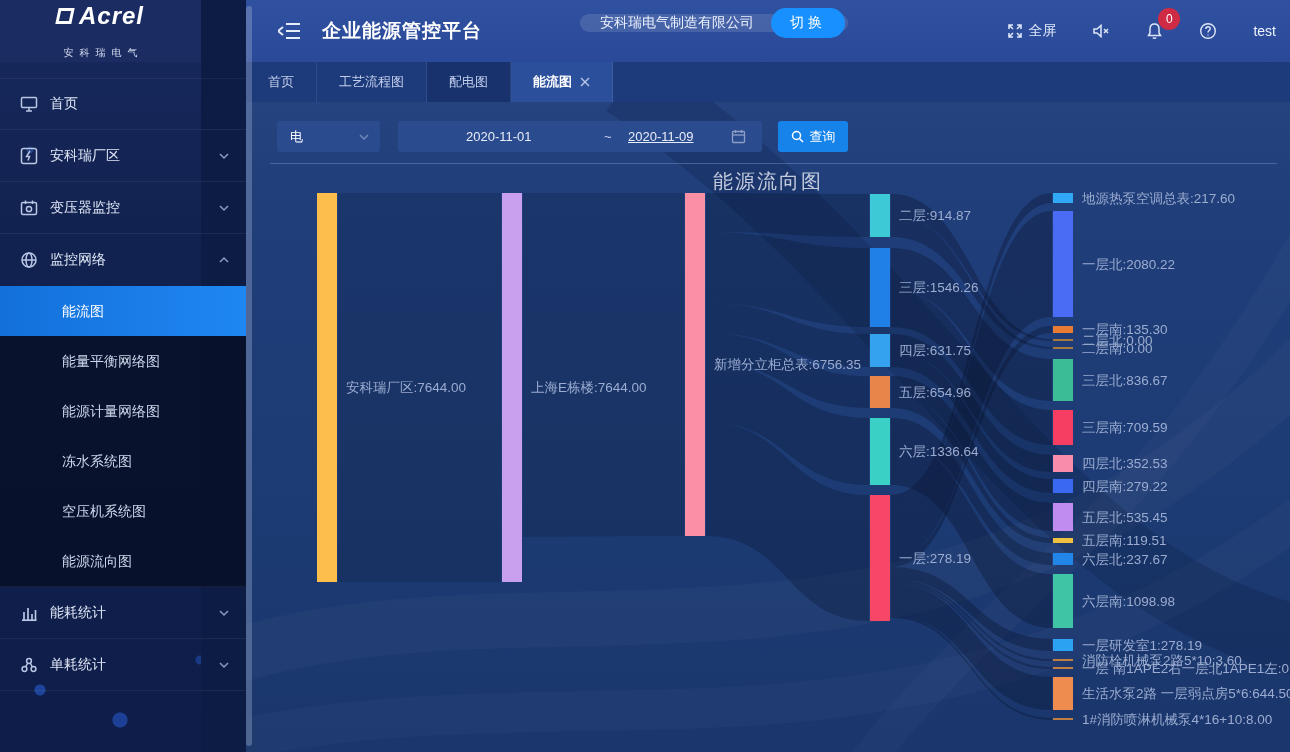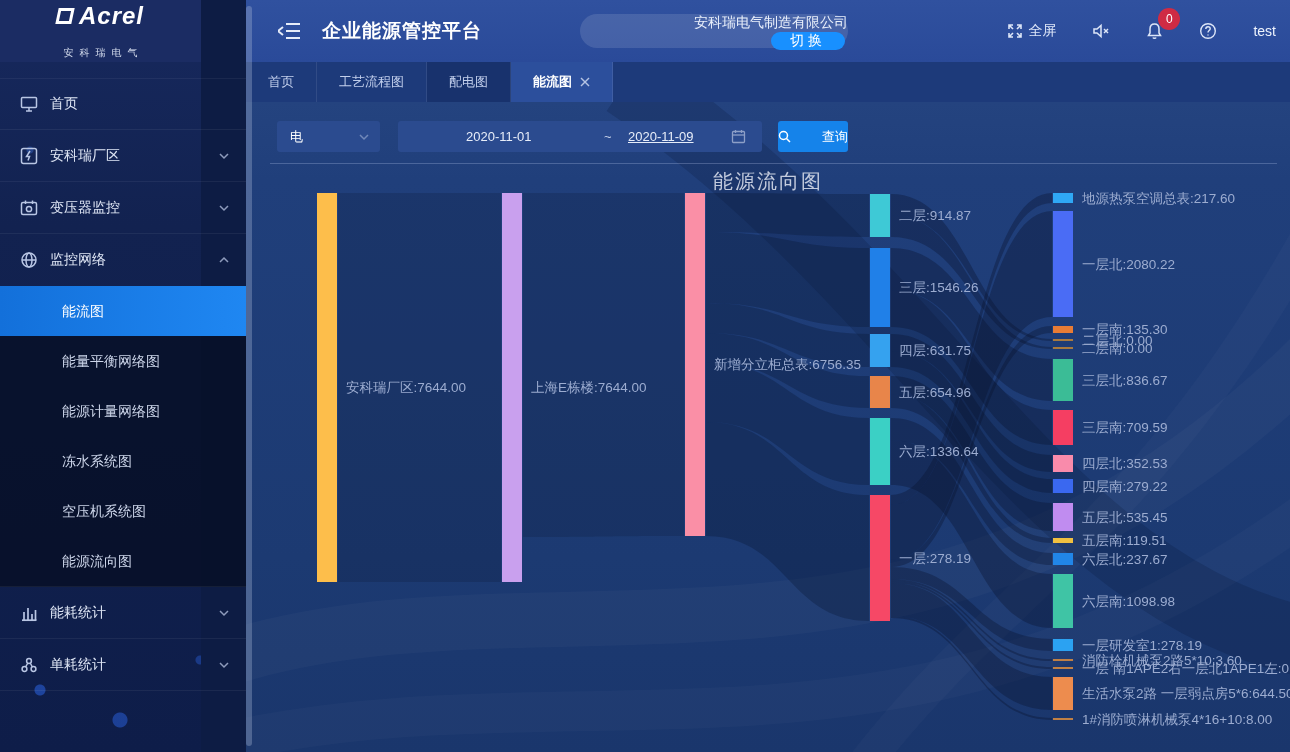--- a/index.html
+++ b/index.html
@@ -36,22 +36,22 @@
     font-size:14px; cursor:pointer; }
   .submenu-item.active { background:linear-gradient(90deg,#1370da,#1f87f2); color:#fff; }
   .side-scrollbar { position:absolute; left:246px; top:6px; width:6px; height:740px;
     background:rgba(170,185,214,.34); border-radius:3px; z-index:60; }
 
   
   .header { position:absolute; left:246px; top:0; width:1044px; height:62px;
     background:linear-gradient(180deg,#30519f 0%,#2a4a99 100%); display:flex; align-items:center; z-index:5;}
   .collapse-btn { margin-left:32px; width:22px; height:18px; cursor:pointer; flex:none; }
   .header-title { color:#fff; font-size:19px; font-weight:bold; margin-left:22px; letter-spacing:1px; }
-  .company-pill { position:absolute; left:334px; top:14px; width:268px; height:34px;
-    background:rgba(255,255,255,.12); border-radius:18px; display:flex; align-items:flex-end;flex-direction:column; }
+  .company-pill { position:absolute; left:334px; top:14px; width:268px; height:18px;
+    background:rgba(255,255,255,.12); border-radius:18px; display:flex; align-items:center; }
   .company-name { color:#eaf0fb; font-size:14px; margin-left:20px; flex:1; white-space:nowrap; }
   .switch-btn { width:74px; height:30px; margin-right:3px; background:#1890ff; border:none;
     border-radius:16px; color:#fff; font-size:14px; letter-spacing:4px; cursor:pointer;
     font-family:inherit; }
   .header-right { position:absolute; right:14px; top:0; height:62px; display:flex;
     align-items:center; gap:36px; color:#dde6f8; }
   .hr-item { display:flex; align-items:center; gap:5px; cursor:pointer; font-size:14px; }
   .bell-wrap { position:relative; }
   .badge { position:absolute; left:12px; top:-14px; min-width:22px; height:22px; background:#cf2b44;
     border-radius:11px; color:#fff; font-size:12px; display:flex; align-items:center;
@@ -77,21 +77,21 @@
   .select-chev { margin-right:10px; opacity:.7; }
   .date-box { position:absolute; left:152px; top:19px; width:364px; height:31px;
     background:#2b4b8f; border-radius:3px; display:flex; align-items:center; cursor:pointer;
     color:#e7edf9; font-size:13px;padding-left:28px; }
   .date-start { position:absolute; left:68px; }
   .date-sep { position:absolute; left:206px; color:#c7d2ea; }
   .date-end { position:absolute; left:230px;text-decoration:underline; }
   .cal-icon { position:absolute; right:16px; top:8px; opacity:.75; }
   .search-btn { position:absolute; left:532px; top:19px; width:70px; height:31px; background:#1583ea;
     border:none; border-radius:3px; color:#fff; font-size:13px; cursor:pointer; display:flex;
-    align-items:center; justify-content:space-between; gap:6px; font-family:Liberation Sans, sans-serif; }
+    align-items:center; justify-content:center; gap:6px; font-family:Liberation Sans, sans-serif; }
   .filter-divider { position:absolute; left:24px; top:61px; width:1007px; height:0;
     border-top:1px solid rgba(186,202,240,.28); }
   .chart-title { position:absolute; left:0; top:66px; width:1044px; text-align:center;
     color:#c3cbdd; font-size:20px; letter-spacing:2px; }
   #sankey { position:absolute; left:0; top:0; width:1044px; height:650px; }
 </style>
 </head>
 <body>
 
 <div class="app">

